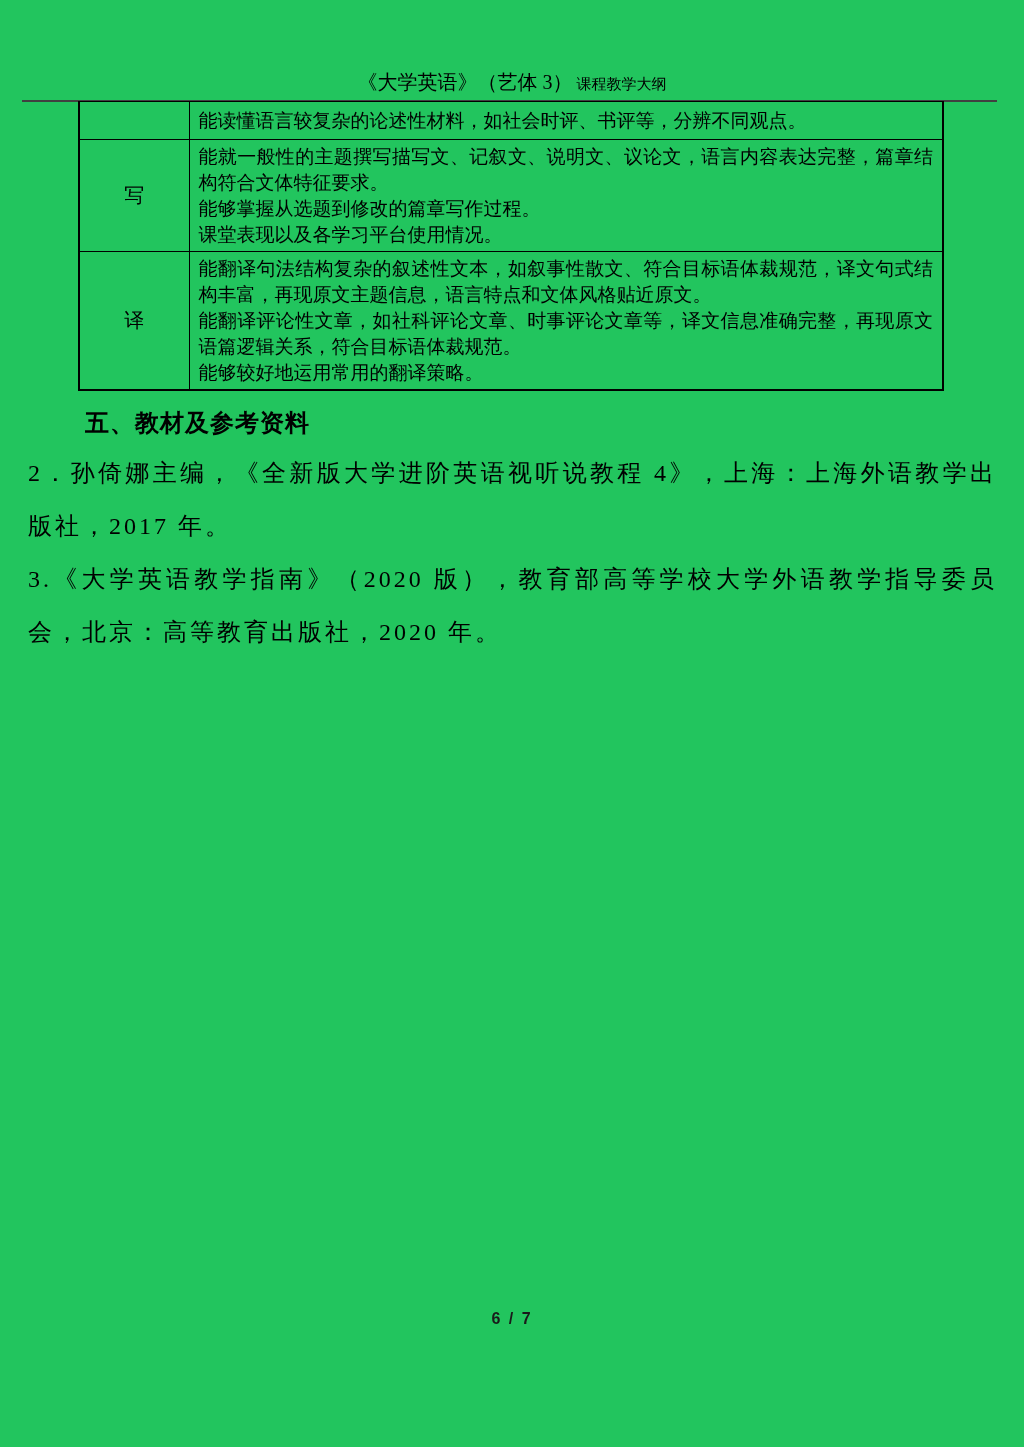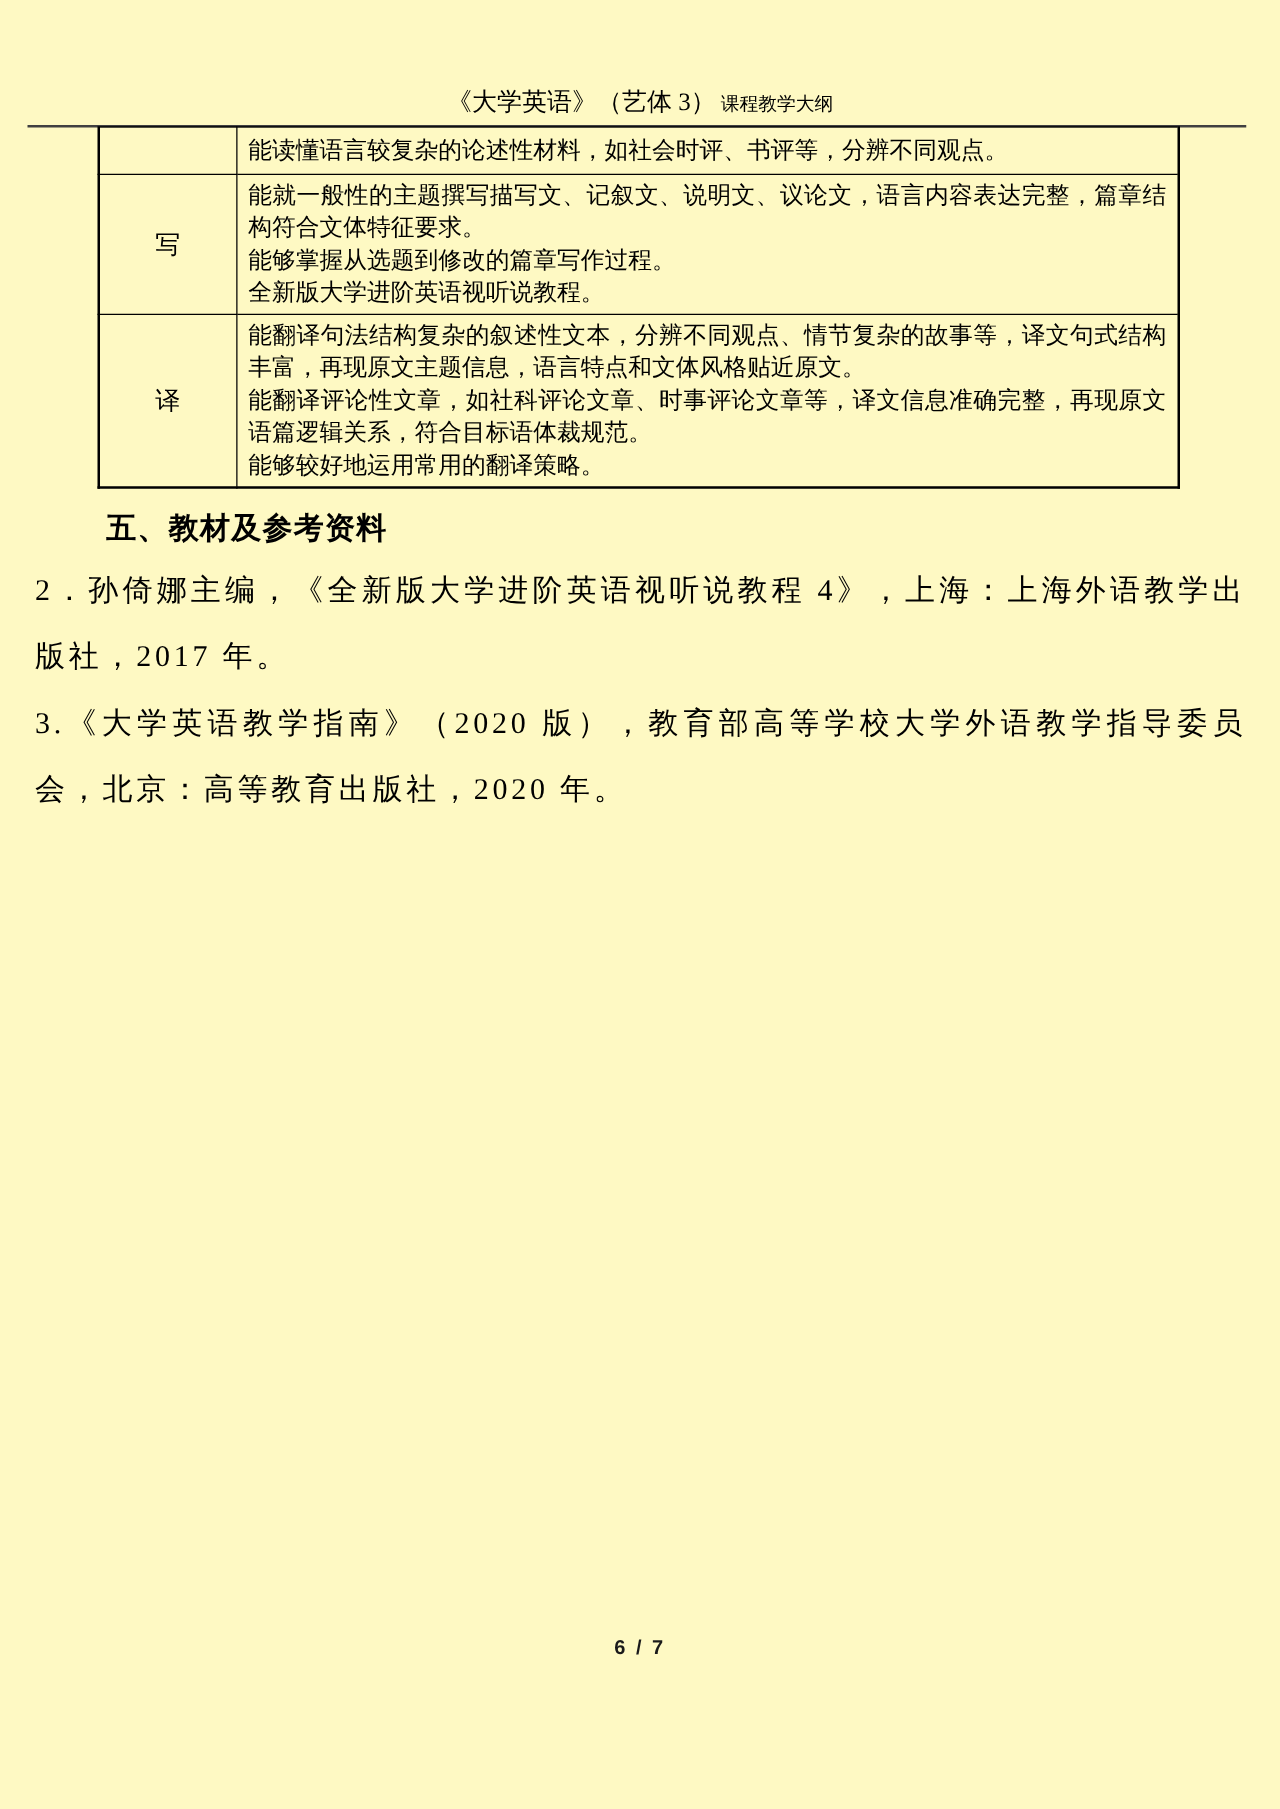--- a/index.html
+++ b/index.html
@@ -2,21 +2,21 @@
 <html><head>
 <meta charset="utf-8">
 <style>
   * { margin: 0; padding: 0; box-sizing: border-box; }
   html, body { background: #e9e9e9; }
   .page {
     position: relative;
     width: 1024px;
     height: 1447px;
     margin: 0 auto;
-    background: #fef9c3;
+    background: #22c55e;
     font-family: "Liberation Serif", "DejaVu Serif", serif;
     color: #000000;
     overflow: hidden;
   }
   
   .page-header {
     padding-top: 69px;
     text-align: center;
     line-height: 26px;
     white-space: nowrap;
@@ -130,27 +130,27 @@
         <td class="row-label"></td>
         <td class="row-content">
           <p>能读懂语言较复杂的论述性材料，如社会时评、书评等，分辨不同观点。</p>
         </td>
       </tr>
       <tr class="r1">
         <td class="row-label">写</td>
         <td class="row-content">
           <p>能就一般性的主题撰写描写文、记叙文、说明文、议论文，语言内容表达完整，篇章结构符合文体特征要求。</p>
           <p>能够掌握从选题到修改的篇章写作过程。</p>
-          <p>全新版大学进阶英语视听说教程。</p>
+          <p>课堂表现以及各学习平台使用情况。</p>
         </td>
       </tr>
       <tr class="r2">
         <td class="row-label">译</td>
         <td class="row-content">
-          <p>能翻译句法结构复杂的叙述性文本，分辨不同观点、情节复杂的故事等，译文句式结构丰富，再现原文主题信息，语言特点和文体风格贴近原文。</p>
+          <p>能翻译句法结构复杂的叙述性文本，如叙事性散文、符合目标语体裁规范，译文句式结构丰富，再现原文主题信息，语言特点和文体风格贴近原文。</p>
           <p>能翻译评论性文章，如社科评论文章、时事评论文章等，译文信息准确完整，再现原文语篇逻辑关系，符合目标语体裁规范。</p>
           <p>能够较好地运用常用的翻译策略。</p>
         </td>
       </tr>
     </tbody>
   </table>
 
   <div class="body-col">
 
     <div class="sec-heading-hei">五、教材及参考资料</div>

